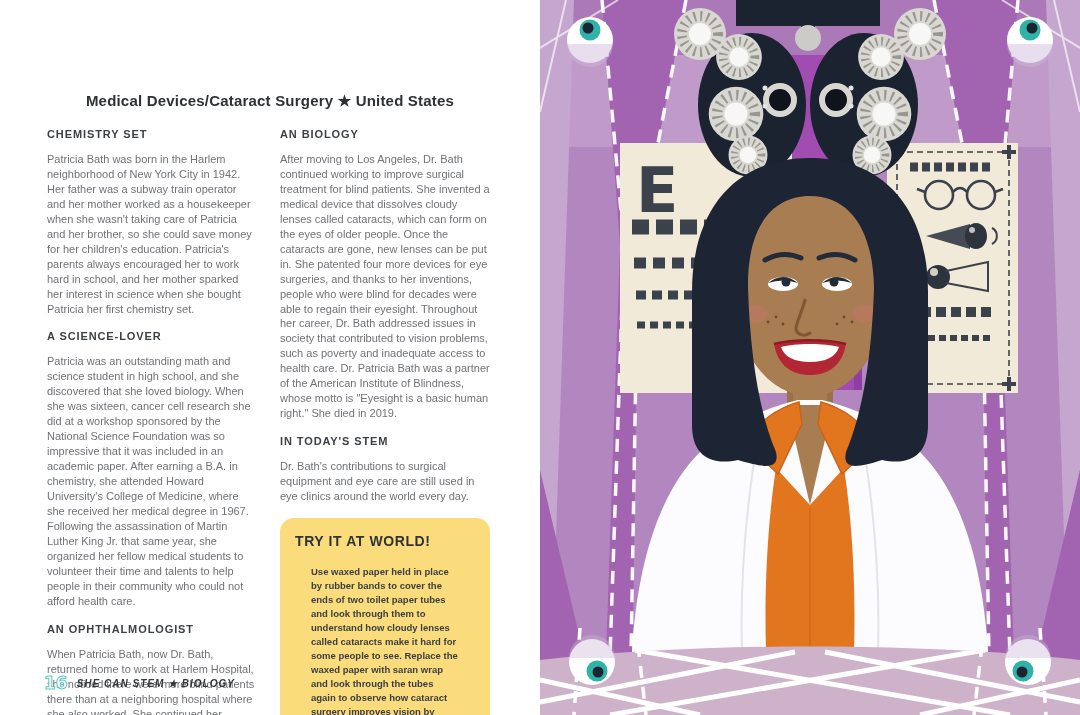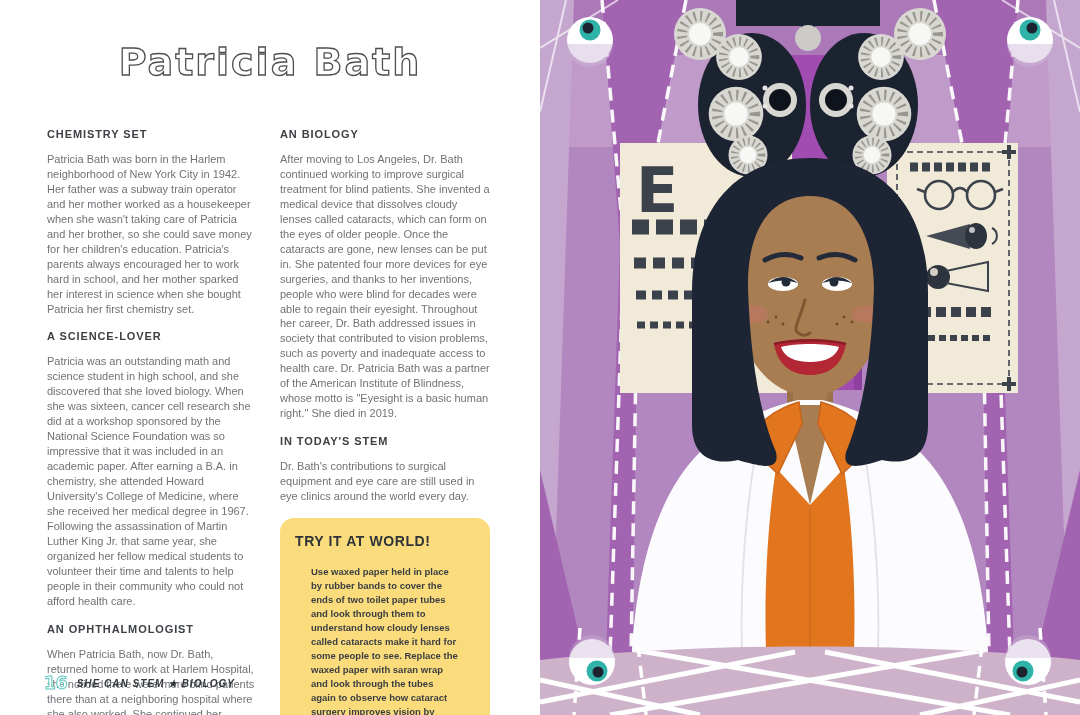--- a/index.html
+++ b/index.html
@@ -28,21 +28,21 @@
   .page-num{font-family:"DejaVu Sans",sans-serif;font-size:17px;font-weight:bold;color:#ffffff;
             -webkit-text-stroke:1px #5fc6bf;}
   .footer-text{font-size:10px;font-weight:bold;letter-spacing:1px;color:#34383c;font-style:italic;}
 </style>
 </head>
 <body>
 
 <div class="book">
 
   <div class="page-left">
-    <div class="title">Patricia Bath</div>
+    <div class="subtitle">Medical Devices/Cataract Surgery ★ United States</div>
 
     <div class="columns">
       <div class="col">
         <div>
           <h3 class="sec-heading">CHEMISTRY SET</h3>
           <p class="sec-body">Patricia Bath was born in the Harlem neighborhood of New York City in 1942. Her father was a subway train operator and her mother worked as a housekeeper when she wasn't taking care of Patricia and her brother, so she could save money for her children's education. Patricia's parents always encouraged her to work hard in school, and her mother sparked her interest in science when she bought Patricia her first chemistry set.</p>
         </div>
         <div>
           <h3 class="sec-heading">A SCIENCE-LOVER</h3>
           <p class="sec-body">Patricia was an outstanding math and science student in high school, and she discovered that she loved biology. When she was sixteen, cancer cell research she did at a workshop sponsored by the National Science Foundation was so impressive that it was included in an academic paper. After earning a B.A. in chemistry, she attended Howard University's College of Medicine, where she received her medical degree in 1967. Following the assassination of Martin Luther King Jr. that same year, she organized her fellow medical students to volunteer their time and talents to help people in their community who could not afford health care.</p>

